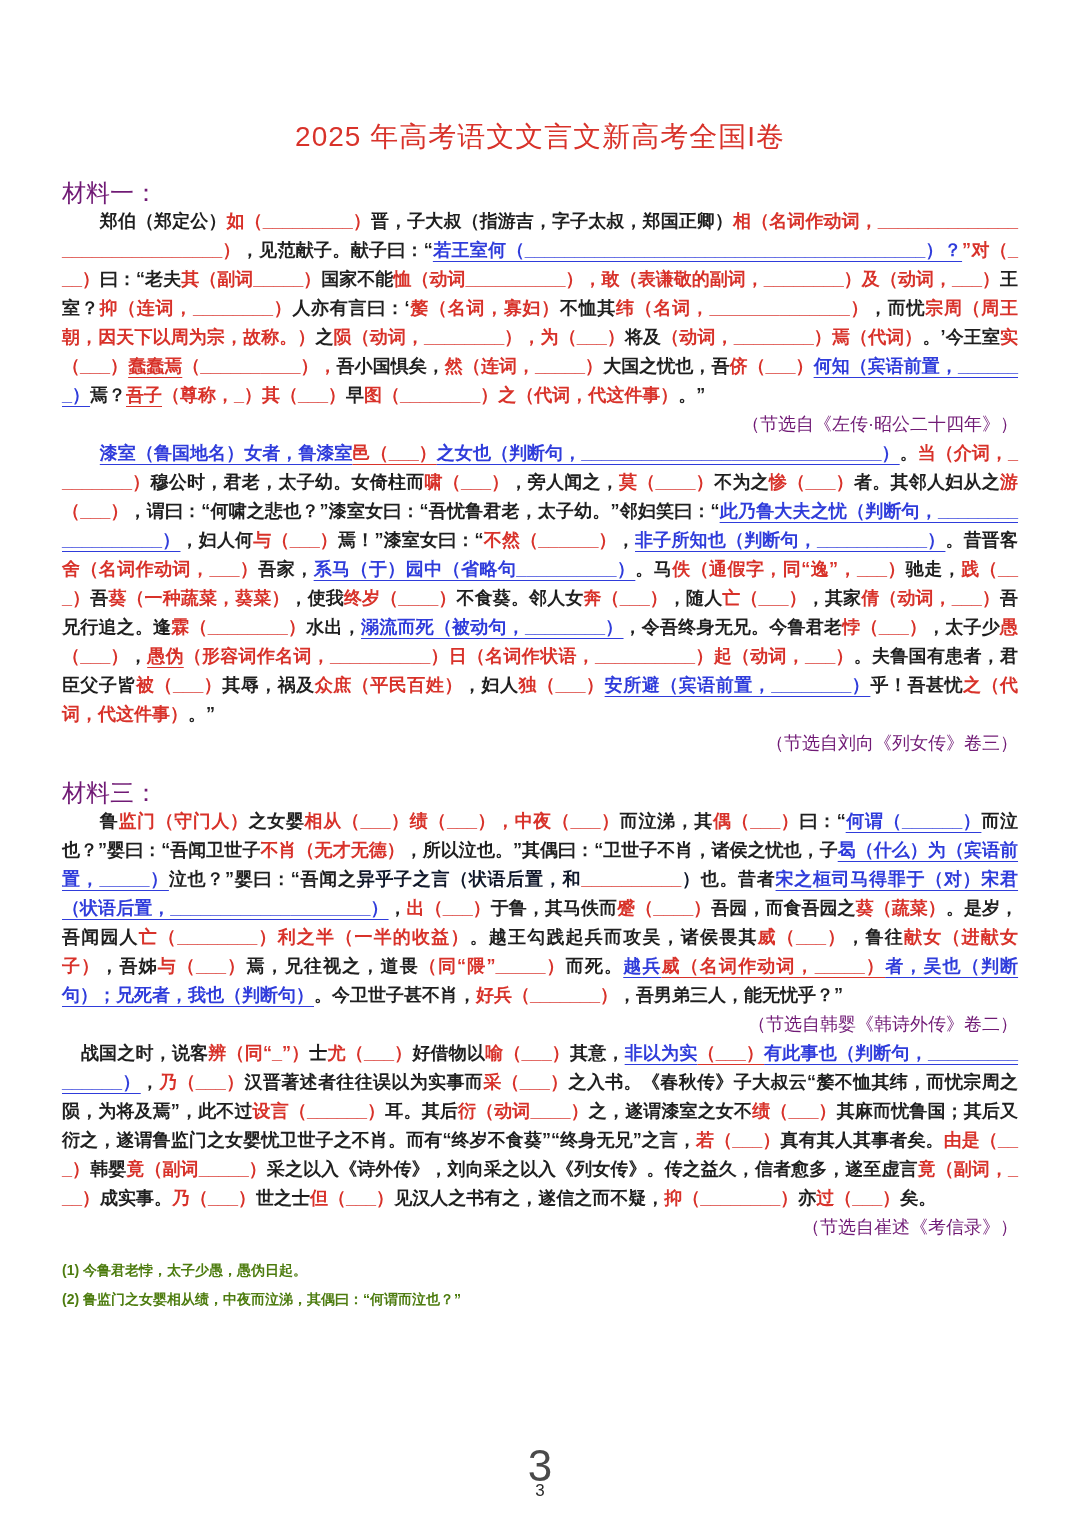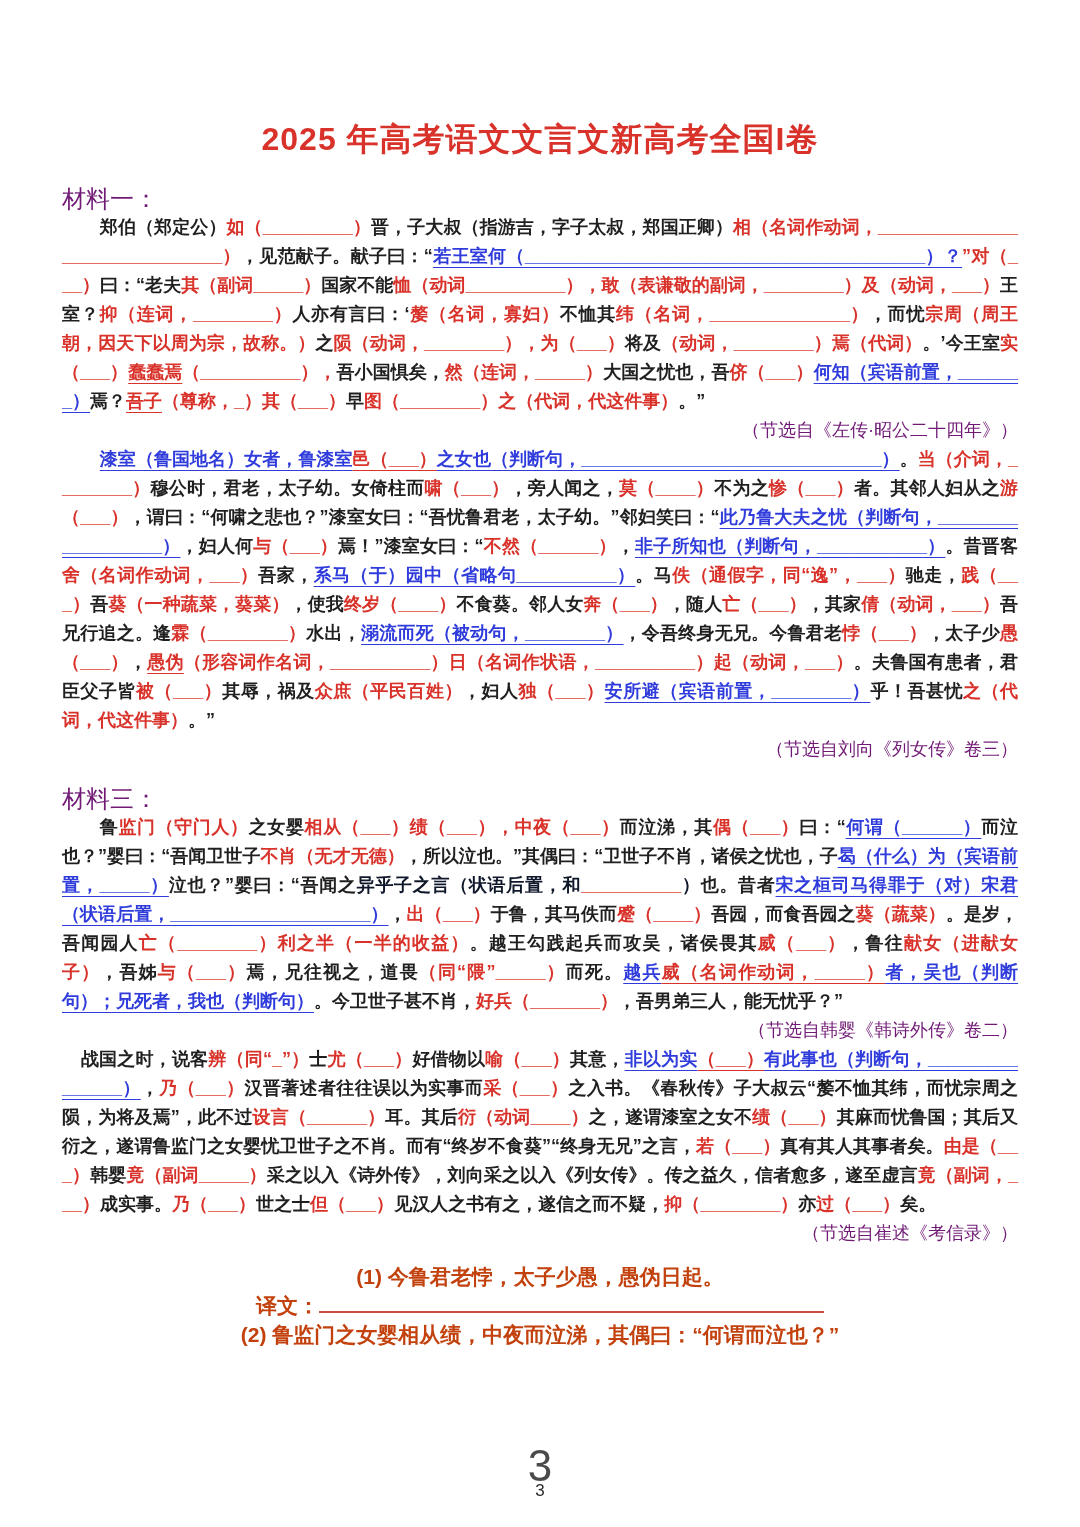--- a/index.html
+++ b/index.html
@@ -10,22 +10,22 @@
     background:#ffffff;
     box-sizing:border-box;
     padding:118px 62px 0 62px;
     font-family:"Liberation Sans", sans-serif;
     color:#1f1f1f;
     overflow:hidden;
   }
   .doc-title{
     margin:0 0 22px 0;
     text-align:center;
-    font-size:32px;
-    font-weight:bold;
+    font-size:28px;
+    font-weight:normal;
     color:#d8322a;
     letter-spacing:1px;
   }
   .material-heading{
     font-size:24px;
     line-height:29px;
     color:#701a75;
     margin-top:20px;
   }
   .material-paragraph{
@@ -44,25 +44,24 @@
     text-align:right;
     color:#701a75;
   }
   .run-k{color:#1f1f1f;}
   .run-r{color:#d8322a;}
   .run-b{color:#0f172a;}
   .run-ru{color:#d8322a;text-decoration:underline;text-decoration-color:#d8322a;text-underline-offset:5px;}
   .run-bu{color:#2f3cdb;text-decoration:underline;text-decoration-color:#2f3cdb;text-underline-offset:5px;}
   .questions{margin-top:14px;}
   .question-line{
-    font-size:21px;
+    font-size:14px;
     line-height:29px;
     font-weight:bold;
-    color:#c2410c;
-    text-align:center;
+    color:#4d7c0f;
   }
   .translation-blank{
     display:inline-block;
     width:505px;
     height:18px;
     border-bottom:2px solid #cf4a43;
     vertical-align:baseline;
   }
   .page-number{
     position:absolute;
@@ -106,21 +105,20 @@
           <div class="material-attribution">（节选自韩婴《韩诗外传》卷二）</div>
         </section>
         <section class="material-section">
           <p class="material-paragraph"><span class="run-k">战国之时，说客</span><span class="run-r">辨（同“_”）</span><span class="run-k">士</span><span class="run-r">尤（___）</span><span class="run-k">好借物以</span><span class="run-r">喻（___）</span><span class="run-k">其意，</span><span class="run-bu">非以为实</span><span class="run-ru">（___）</span><span class="run-bu">有此事也（判断句，_______________）</span><span class="run-k">，</span><span class="run-r">乃（___）</span><span class="run-k">汉晋著述者往往误以为实事而</span><span class="run-r">采（___）</span><span class="run-k">之入书。《春秋传》子大叔云“嫠不恤其纬，而忧宗周之陨，为将及焉”，此不过</span><span class="run-r">设言（______）</span><span class="run-k">耳。其后</span><span class="run-r">衍（动词____）</span><span class="run-k">之，遂谓漆室之女不</span><span class="run-r">绩（___）</span><span class="run-k">其麻而忧鲁国；其后又衍之，遂谓鲁监门之女婴忧卫世子之不肖。而有“终岁不食葵”“终身无兄”之言，</span><span class="run-r">若（___）</span><span class="run-k">真有其人其事者矣。</span><span class="run-r">由是（___）</span><span class="run-k">韩婴</span><span class="run-r">竟（副词_____）</span><span class="run-k">采之以入《诗外传》，刘向采之以入《列女传》。传之益久，信者愈多，遂至虚言</span><span class="run-r">竟（副词，___）</span><span class="run-k">成实事。</span><span class="run-r">乃（___）</span><span class="run-k">世之士</span><span class="run-r">但（___）</span><span class="run-k">见汉人之书有之，遂信之而不疑，</span><span class="run-r">抑（________）</span><span class="run-k">亦</span><span class="run-r">过（___）</span><span class="run-k">矣。</span></p>
           <div class="material-attribution">（节选自崔述《考信录》）</div>
         </section>
       </div>
 
     <div class="questions" id="questions">
         <div class="question-line"><span>(1) 今鲁君老悖，太子少愚，愚伪日起。</span></div>
-        <div class="question-line"><span>译文：</span><span class="translation-blank"></span></div>
         <div class="question-line"><span>(2) 鲁监门之女婴相从绩，中夜而泣涕，其偶曰：“何谓而泣也？”</span></div>
       </div>
   </main>
 
   <div class="page-number">
     <div class="page-number-large">3</div>
     <div class="page-number-small">3</div>
   </div>
 </div>
 

